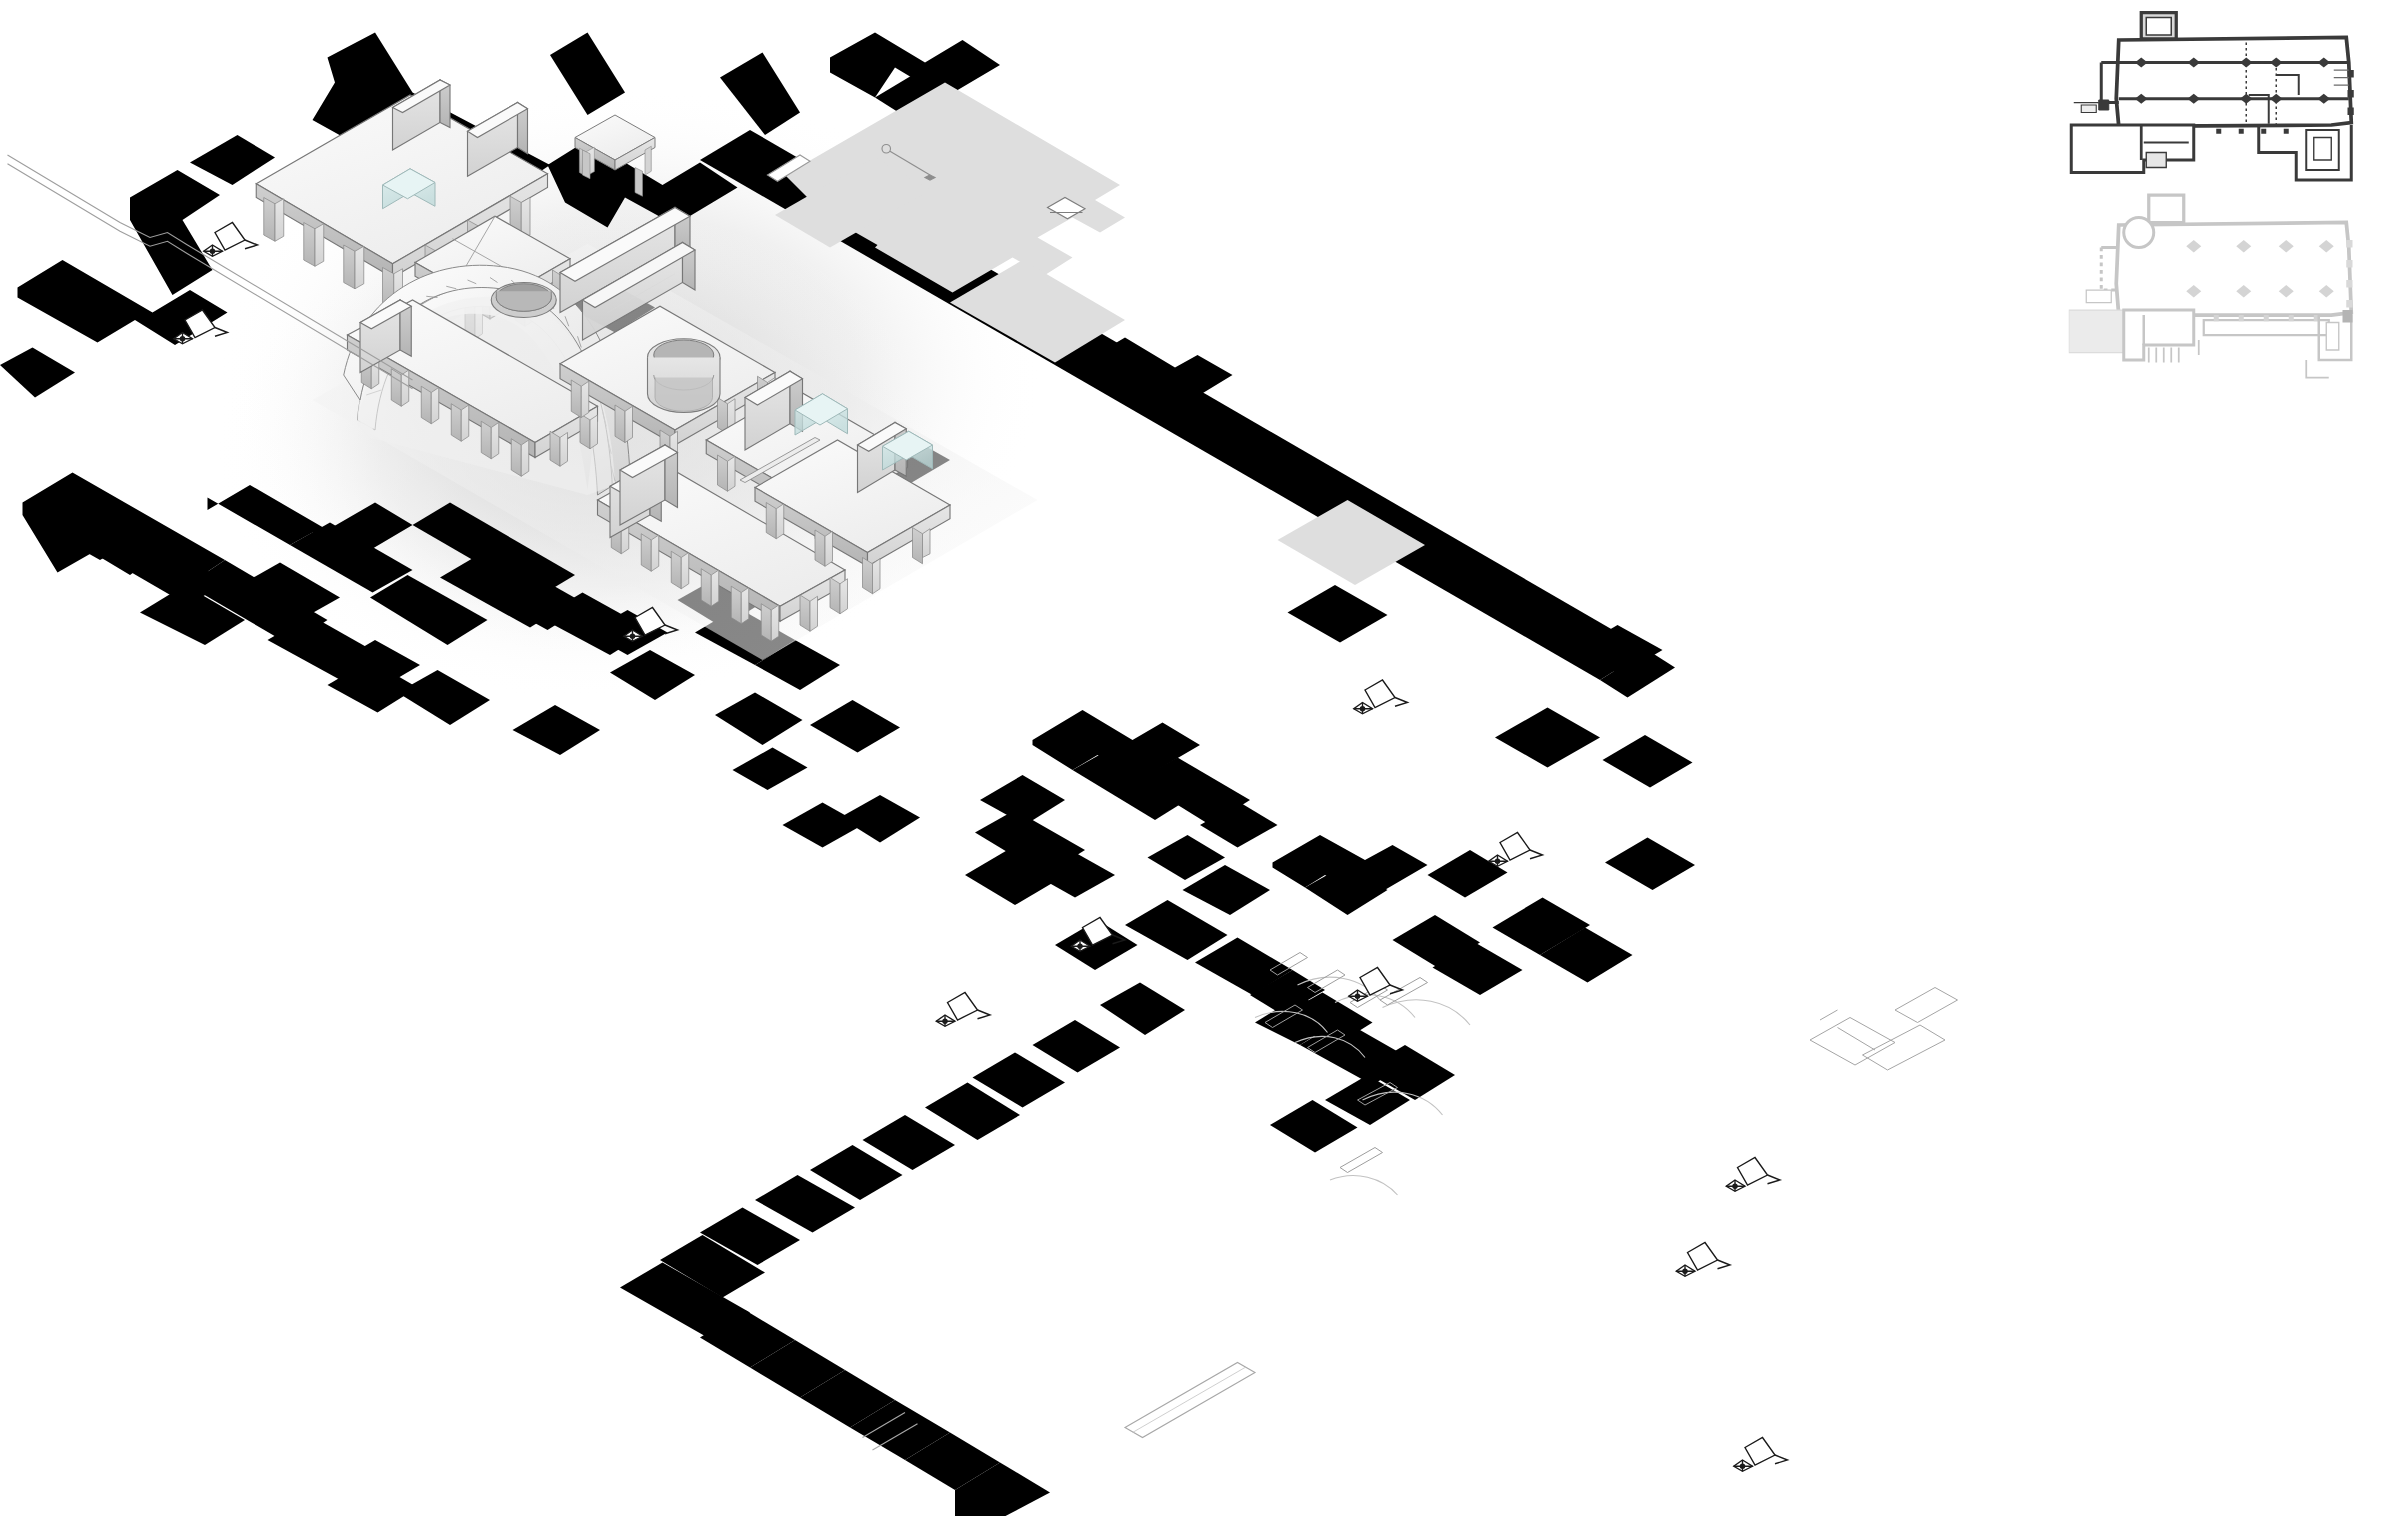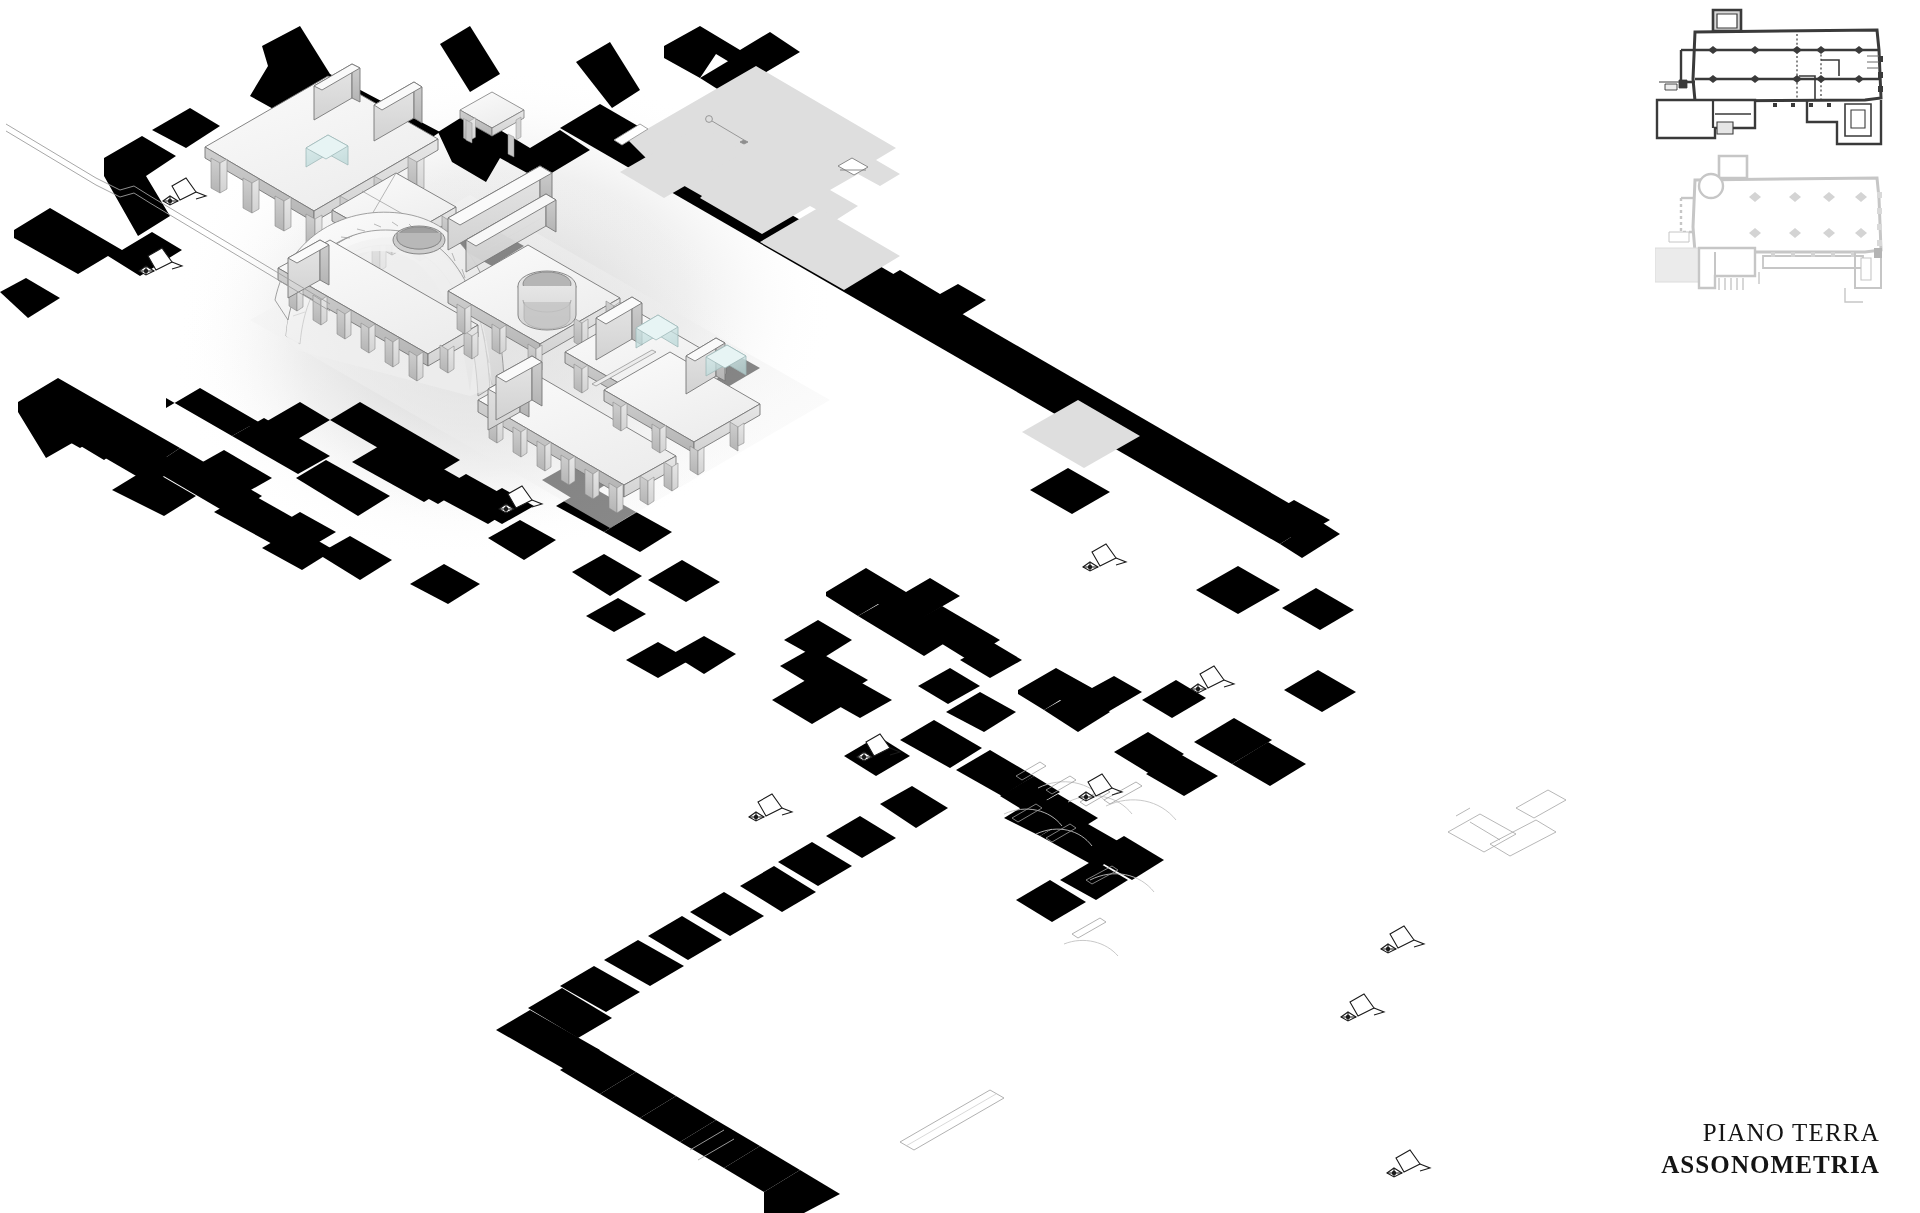--- a/index.html
+++ b/index.html
@@ -721,18 +721,14 @@
           <path d="M200,100 L200,136 L226,136 L226,100" stroke-width="2"></path>
           <path d="M206,106 L216,106 L216,128 L206,128 Z" fill="#ffffff" stroke-width="1.1"></path>
           <rect x="219" y="96" width="8" height="10" fill="#b4b4b4" stroke="none"></rect>
           <path d="M190,136 L190,150 L208,150" stroke-width="1.4"></path>
           <path d="M104,120 L104,132" stroke-width="1.4"></path>
         </g>
       </svg>
     </div>
   </div>
 
-  <div id="titleblock">
-    <span class="t-line1">PIANO TERRA</span>
-    <span class="t-line2">ASSONOMETRIA</span>
-  </div>
 
 </div>
 
 </body></html>

